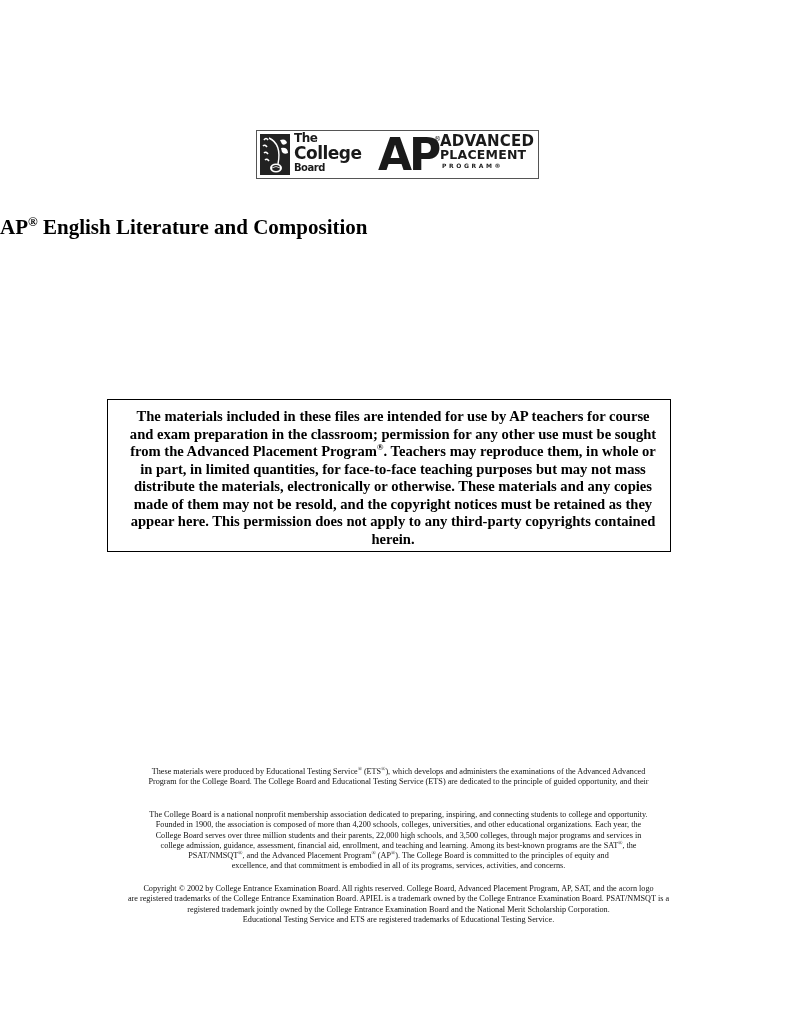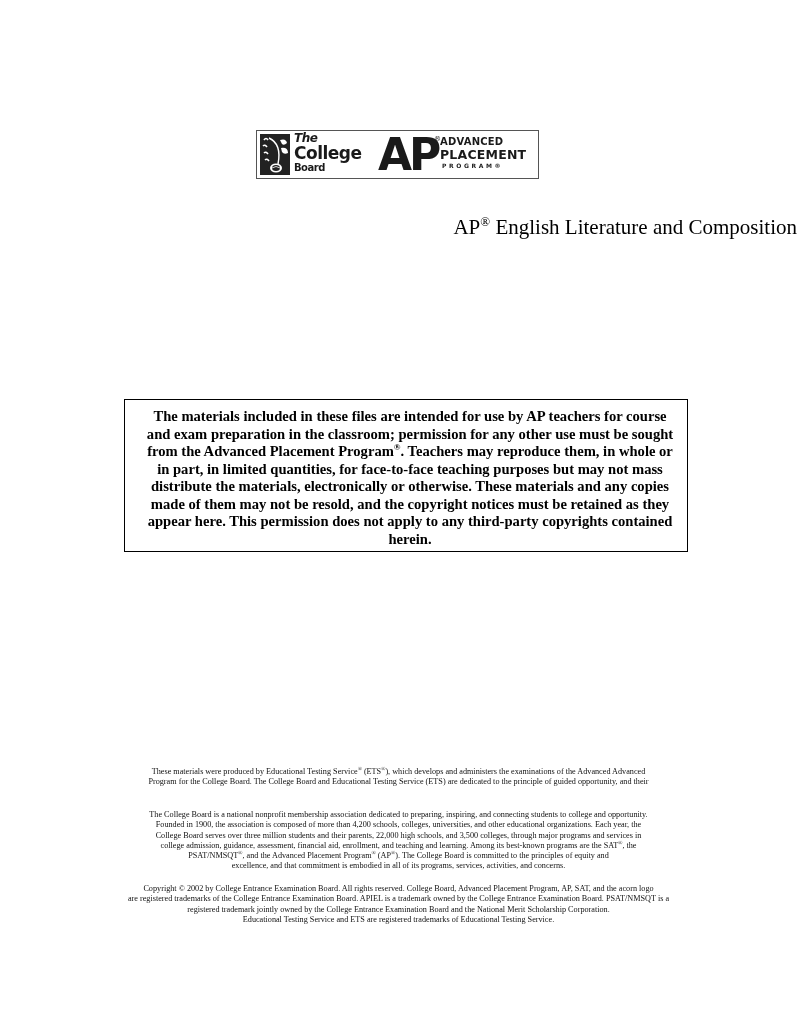--- a/index.html
+++ b/index.html
@@ -39,21 +39,21 @@
     .cb-text {
       position: absolute;
       left: 37px;
       top: 1px;
       font-family: "DejaVu Sans", "Liberation Sans", sans-serif;
       font-weight: bold;
       color: #1a1a1a;
       line-height: 13px;
       letter-spacing: -0.5px;
     }
-    .cb-text .the { font-size: 12px; display: block; font-style: italic; }
+    .cb-text .the { font-size: 12px; display: block; }
     .cb-text .college { font-size: 17px; display: block; line-height: 16px; }
     .cb-text .board { font-size: 10px; display: block; line-height: 14px; }
     .ap-big {
       position: absolute;
       left: 121px;
       top: 0px;
       font-family: "DejaVu Sans", "Liberation Sans", sans-serif;
       font-weight: bold;
       font-size: 44px;
       line-height: 48px;
@@ -69,39 +69,39 @@
       color: #1a1a1a;
     }
     .ap-words {
       position: absolute;
       left: 183px;
       top: 4px;
       font-family: "DejaVu Sans", "Liberation Sans", sans-serif;
       font-weight: bold;
       color: #1a1a1a;
     }
-    .ap-words .w1 { display: block; font-size: 10px; line-height: 13px; letter-spacing: 0.2px; }
+    .ap-words .w1 { display: block; font-size: 15px; line-height: 13px; letter-spacing: 0.2px; }
     .ap-words .w2 { display: block; font-size: 12.5px; line-height: 13px; letter-spacing: 0.2px; }
     .ap-words .w3 { display: block; font-size: 6px; line-height: 9px; letter-spacing: 2.6px; padding-left: 2px; }
 
     .title {
       position: absolute;
       left: 0;
       top: 215px;
       width: 797px;
-      text-align: right;
-      font-weight: normal;
+      text-align: left;
+      font-weight: bold;
       font-size: 21px;
       line-height: 25px;
     }
     .title sup { font-size: 13px; vertical-align: 8px; line-height: 0; }
 
     .notice {
       position: absolute;
-      left: 124px;
+      left: 107px;
       top: 399px;
       width: 564px;
       height: 153px;
       border: 1px solid #000;
       box-sizing: border-box;
       padding: 8px 10px 0 18px;
       text-align: center;
       font-weight: bold;
       font-size: 14.6px;
       line-height: 17.5px;

